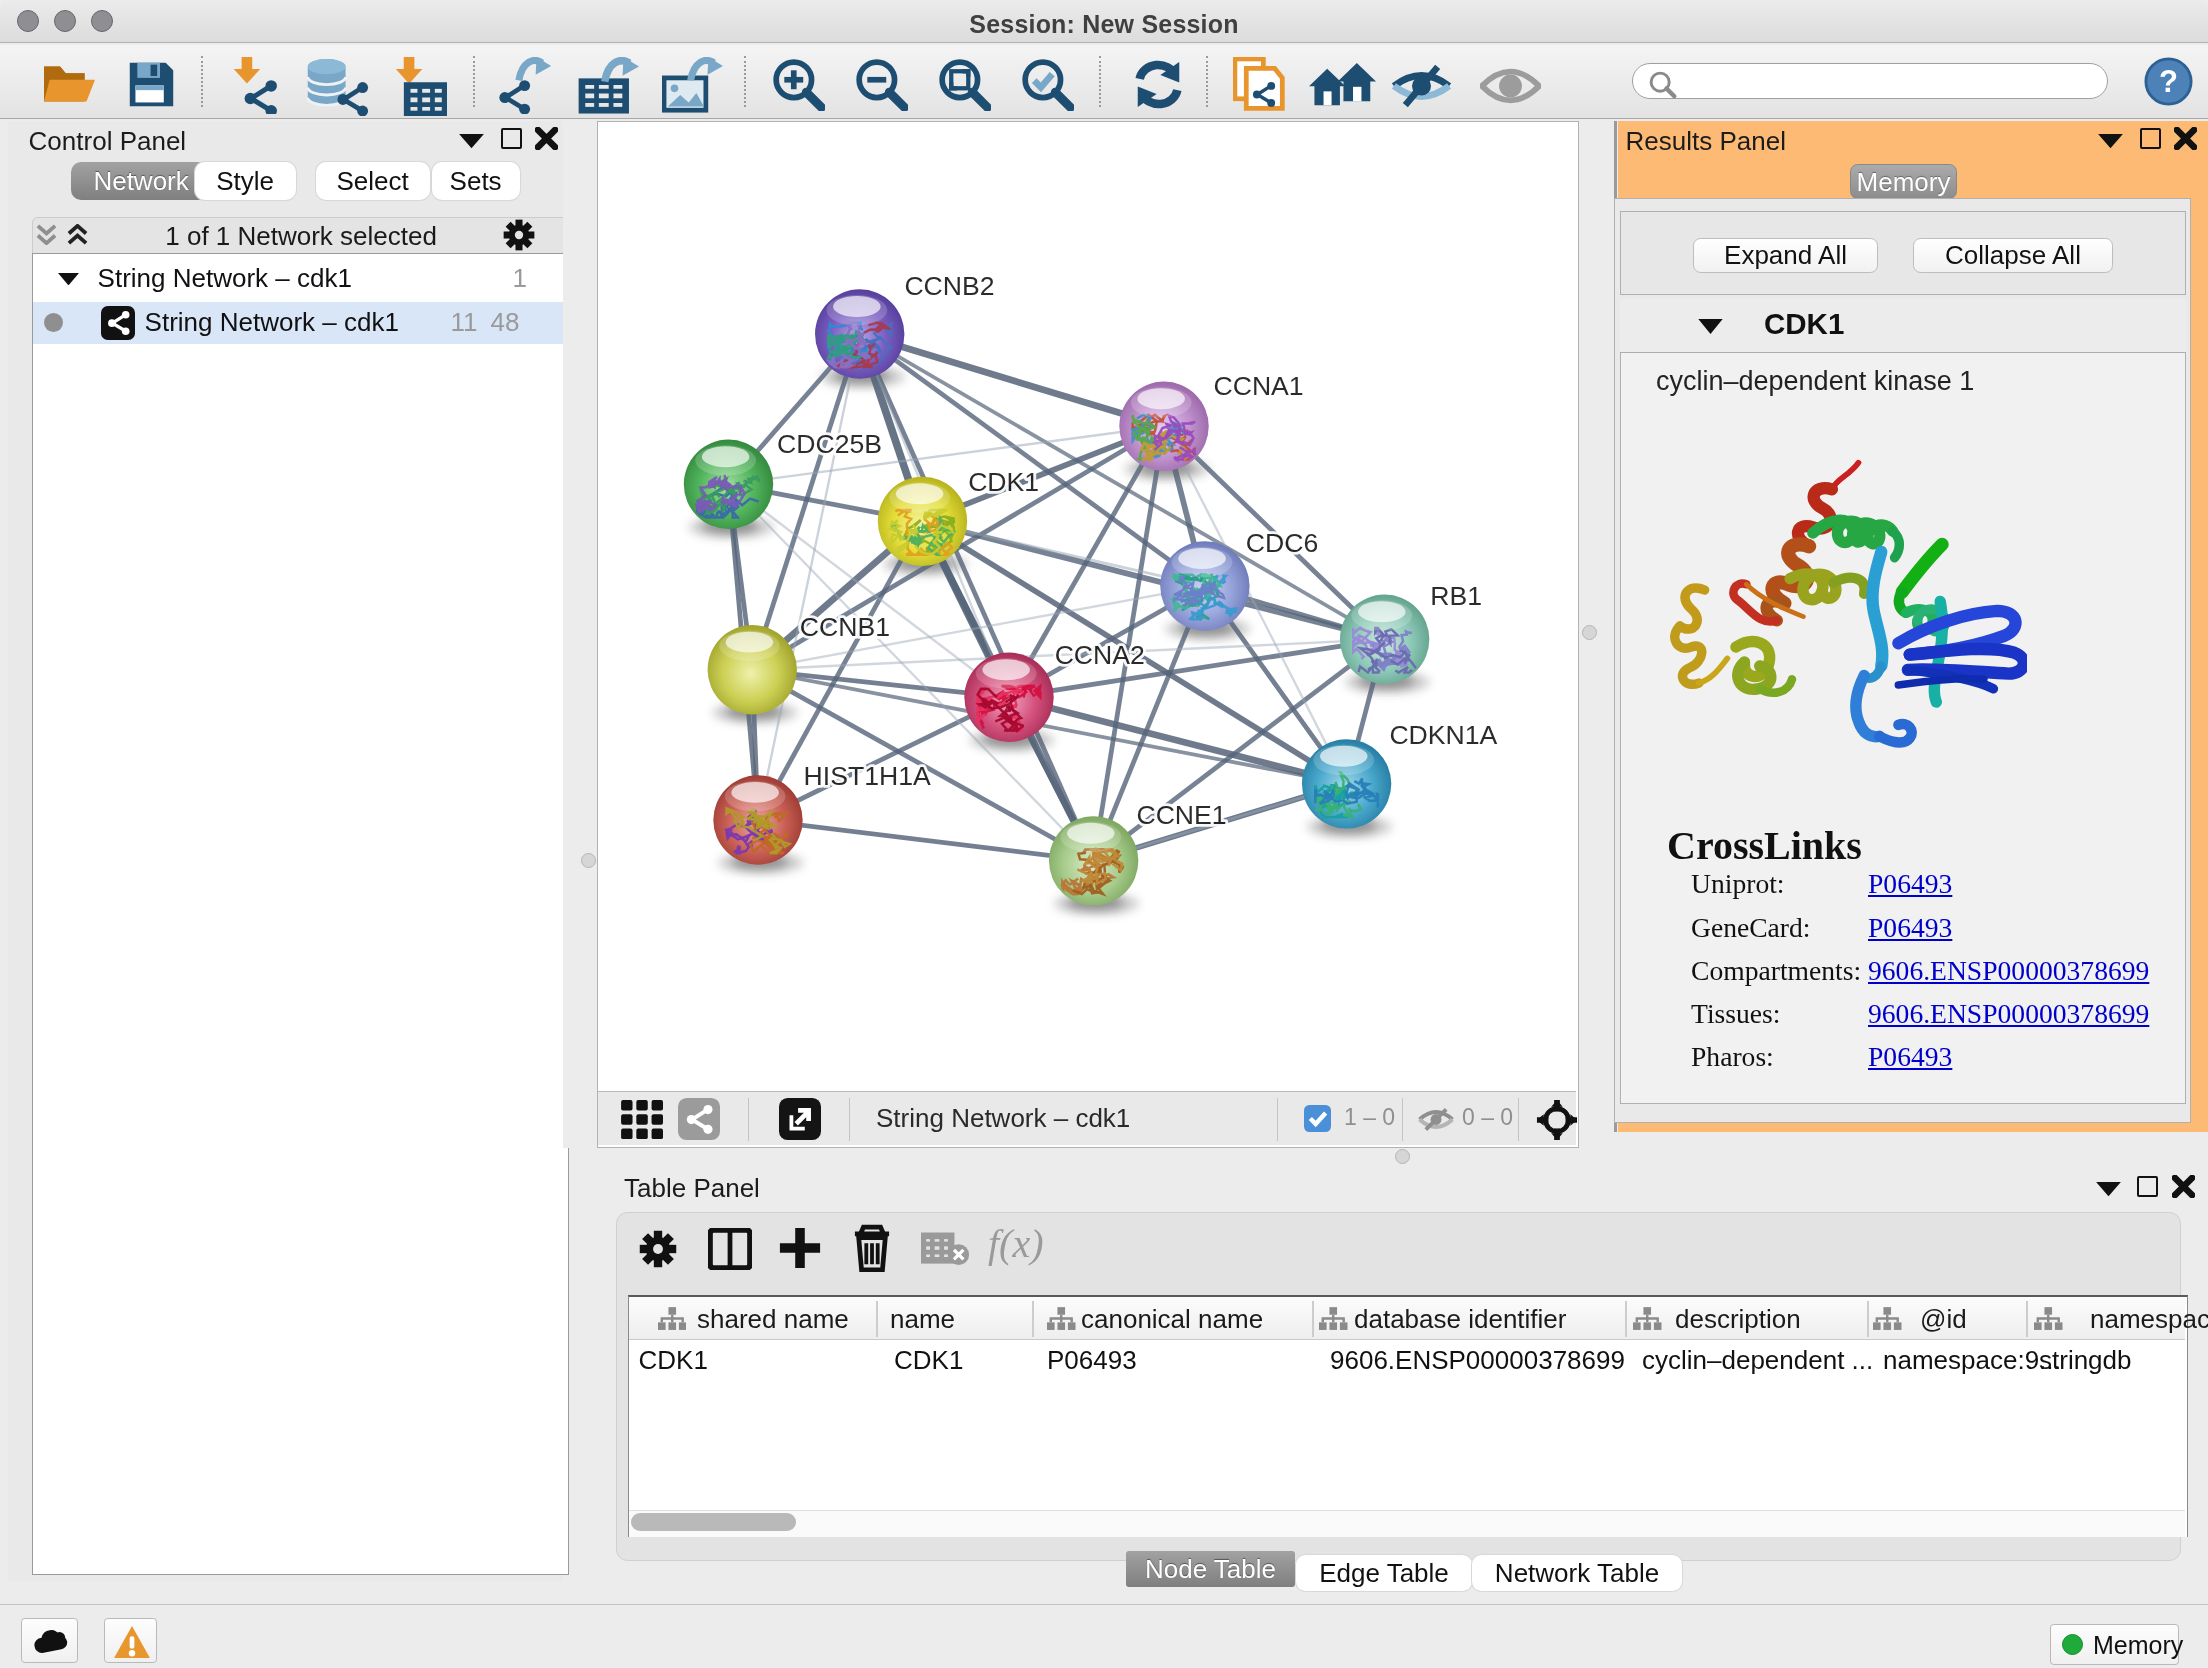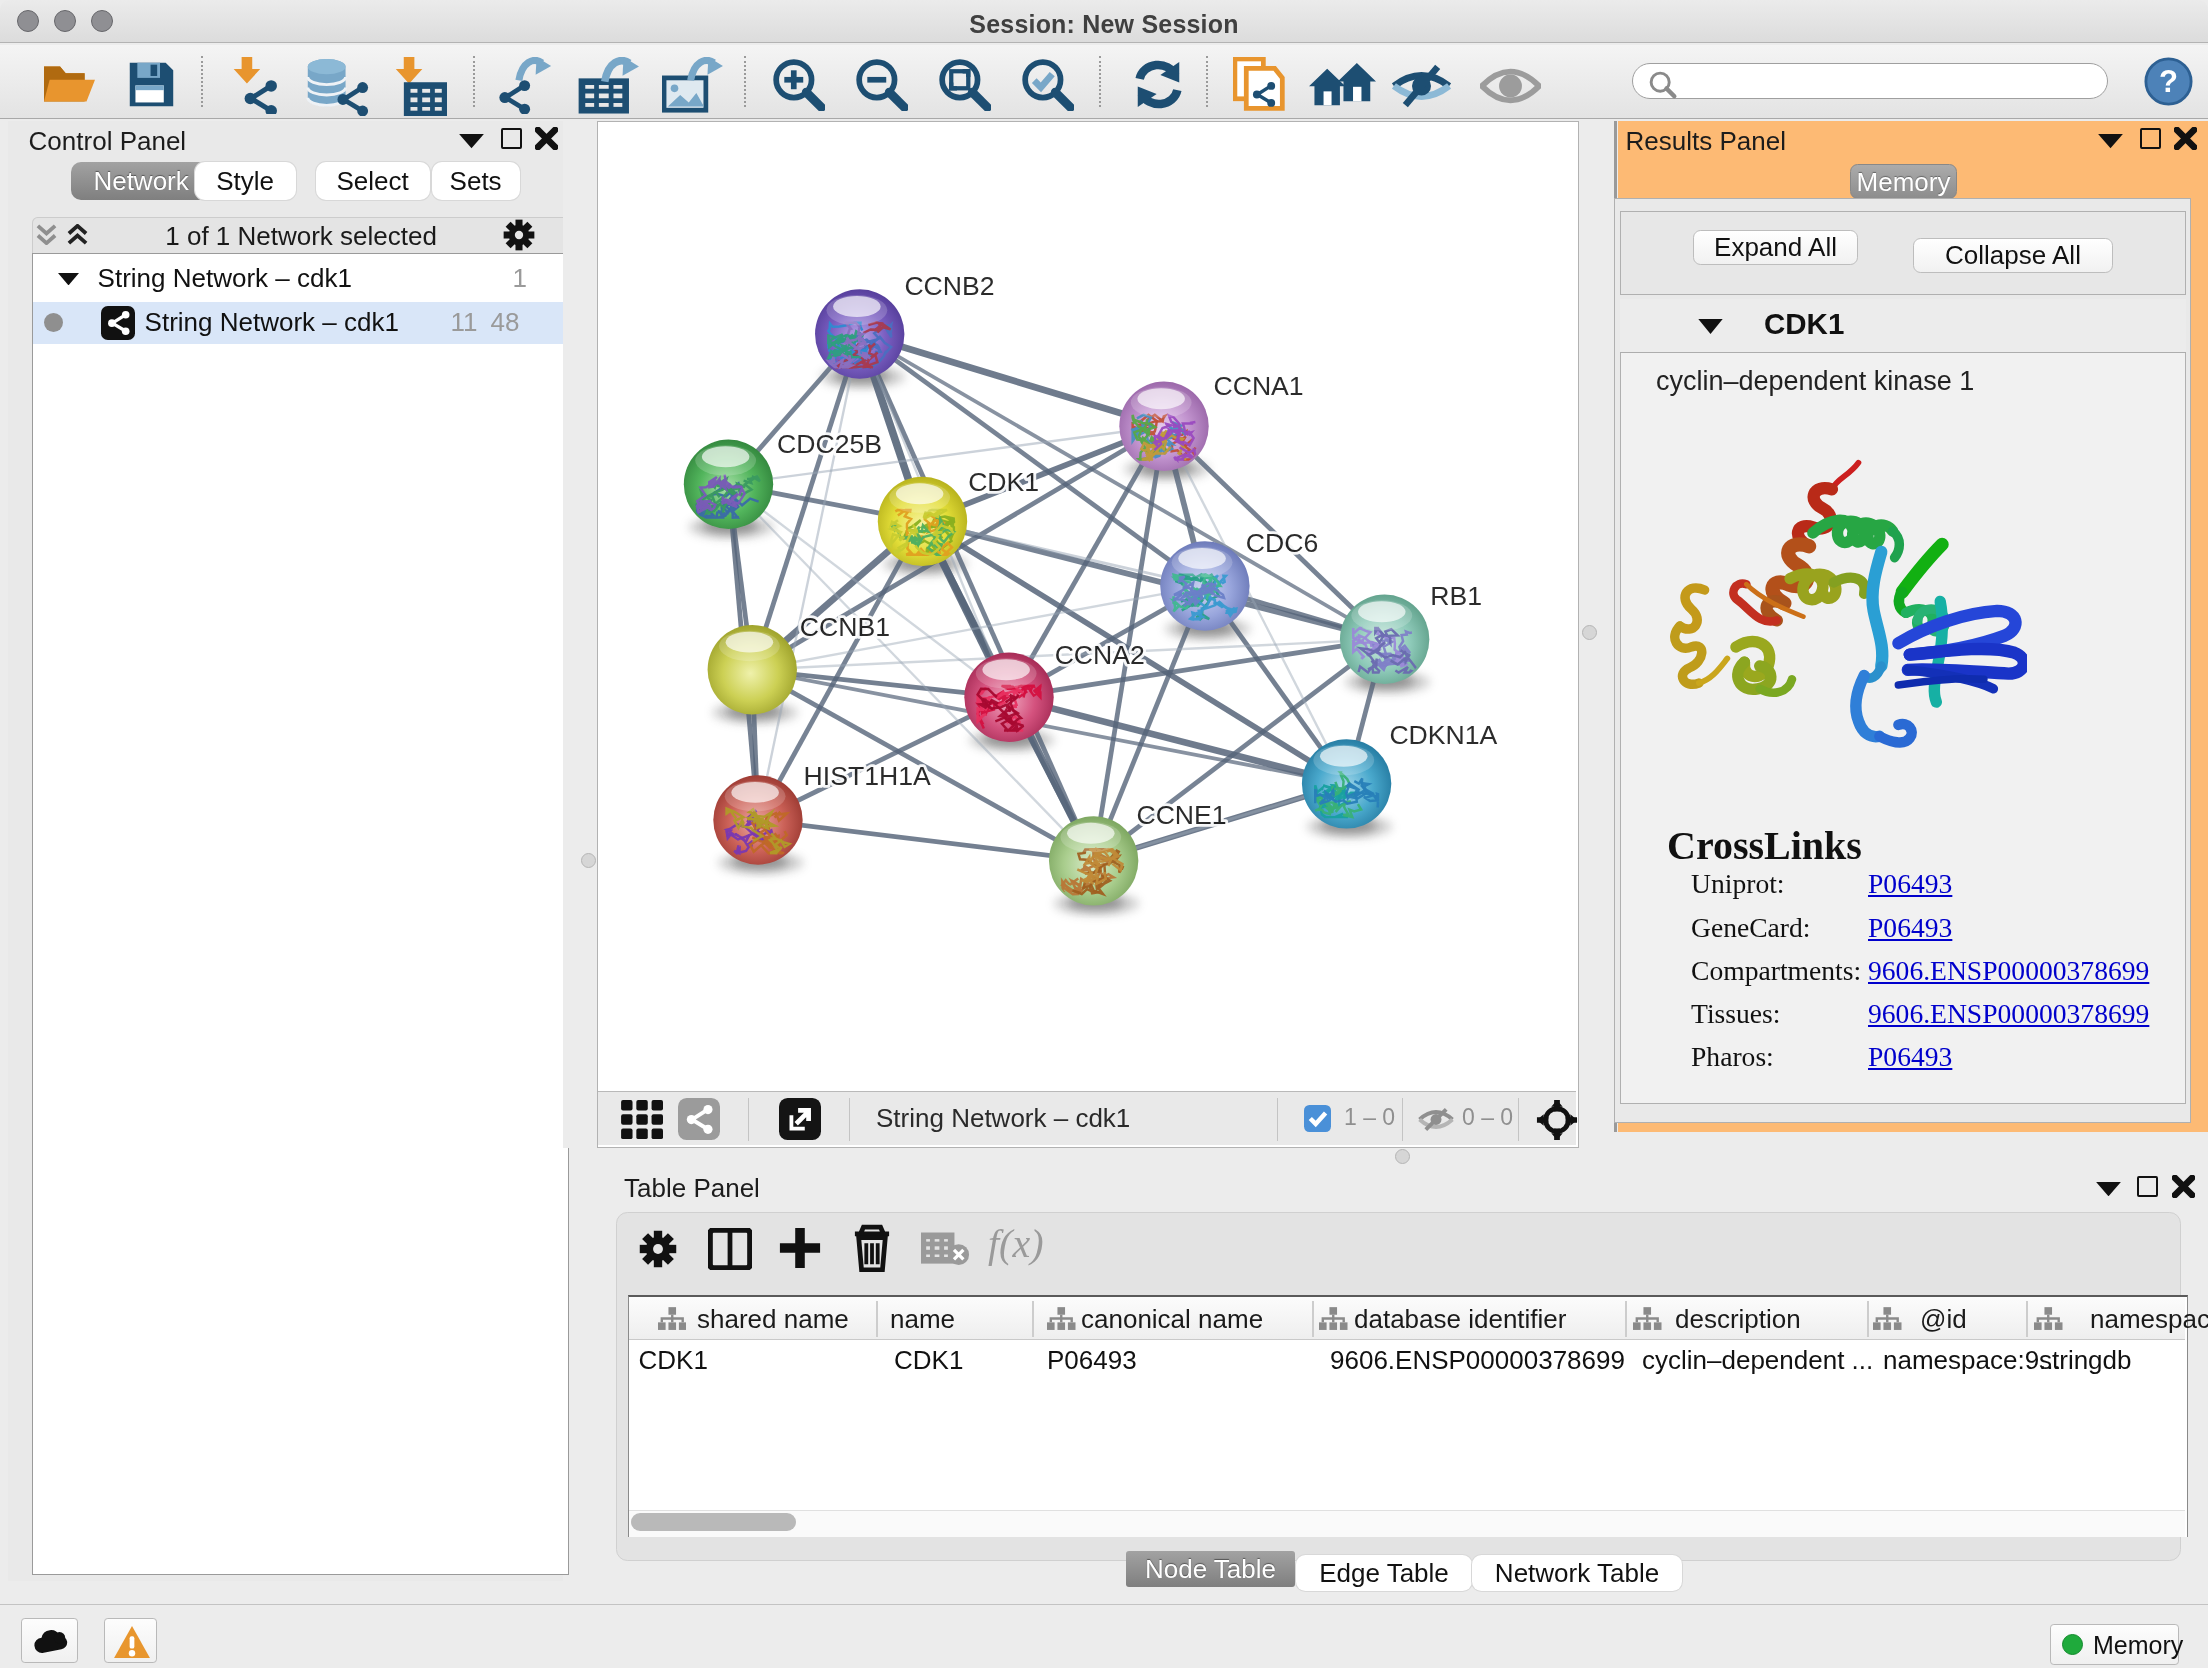--- a/index.html
+++ b/index.html
@@ -705,21 +705,21 @@
     <svg class="abs" style="left:480px;top:13.3px" width="25" height="14.3" viewBox="0 0 26 15">
       <path d="M0 0 L26 0 L13.0 15 Z" fill="#111"></path>
     </svg>
     <div class="abs pbtn-min" style="left:522px;top:6.7px"></div>
     <svg class="abs" style="left:556px;top:5.7px" width="23" height="23" viewBox="0 0 24 24">
       <path d="M3 3 L21 21 M21 3 L3 21" stroke="#111" stroke-width="6.720000000000001" stroke-linecap="round"></path>
     </svg>
     <div class="abs" style="left:232px;top:43px;width:107px;height:35px;background:linear-gradient(#ababab,#8d8d8d);border-radius:7.6px;border:1px solid #888;color:#fff;font-size:26px;text-align:center;line-height:34px;text-shadow:0 -1px 1px #666">Memory</div>
     <div class="rbox" style="left:-3.8px;top:77px;width:577px;height:925px;background:#e9e9e9"></div>
     <div class="rbox" style="left:1.9px;top:90px;width:566px;height:84px"></div>
-    <div class="rbtn" style="left:75px;top:109px;width:165px;height:35px">Expand All</div>
+    <div class="rbtn" style="left:75px;top:117px;width:185px;height:35px">Expand All</div>
     <div class="rbtn" style="left:295px;top:117px;width:200px;height:35px">Collapse All</div>
     <div class="rbox" style="left:1.9px;top:178px;width:566px;height:805px;background:#f1f1f1"></div>
     <div class="abs" style="left:1.9px;top:178px;width:566px;height:54px;background:#ececec;border-bottom:1.9px solid #adadad"></div>
     <svg class="abs" style="left:80px;top:198px" width="25" height="15" viewBox="0 0 26 16">
       <path d="M0 0 L26 0 L13.0 16 Z" fill="#111"></path>
     </svg>
     <div class="abs" style="left:146px;top:186px;font-size:29.5px;font-weight:bold;color:#111">CDK1</div>
     <div class="abs" style="left:38px;top:245px;font-size:27px;color:#222">cyclin–dependent kinase 1</div>
     <svg class="abs" style="left:52px;top:336px" width="357" height="304" viewBox="0 0 375 320">
       <path d="M198 6 C188 20 176 22 170 34" stroke="#cc1f1f" stroke-width="6" fill="none" stroke-linecap="round"></path>

